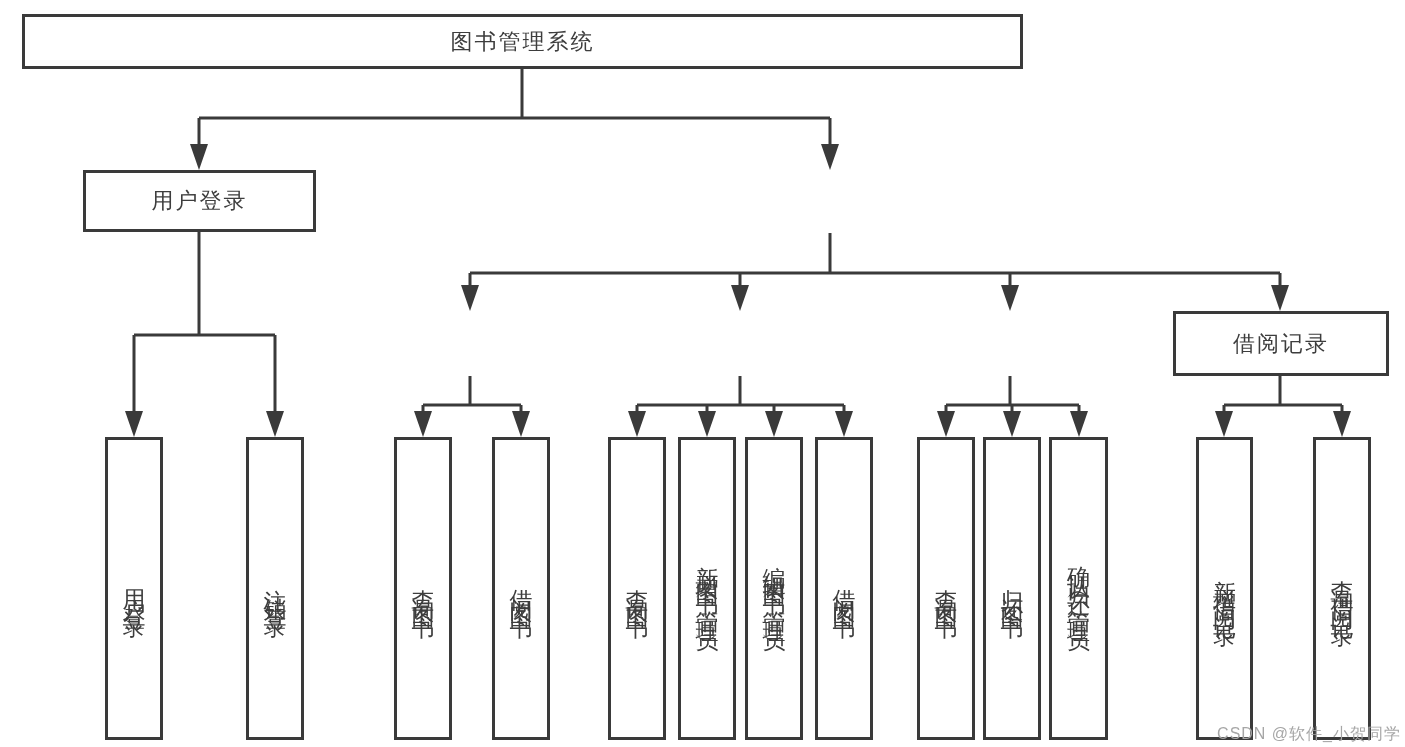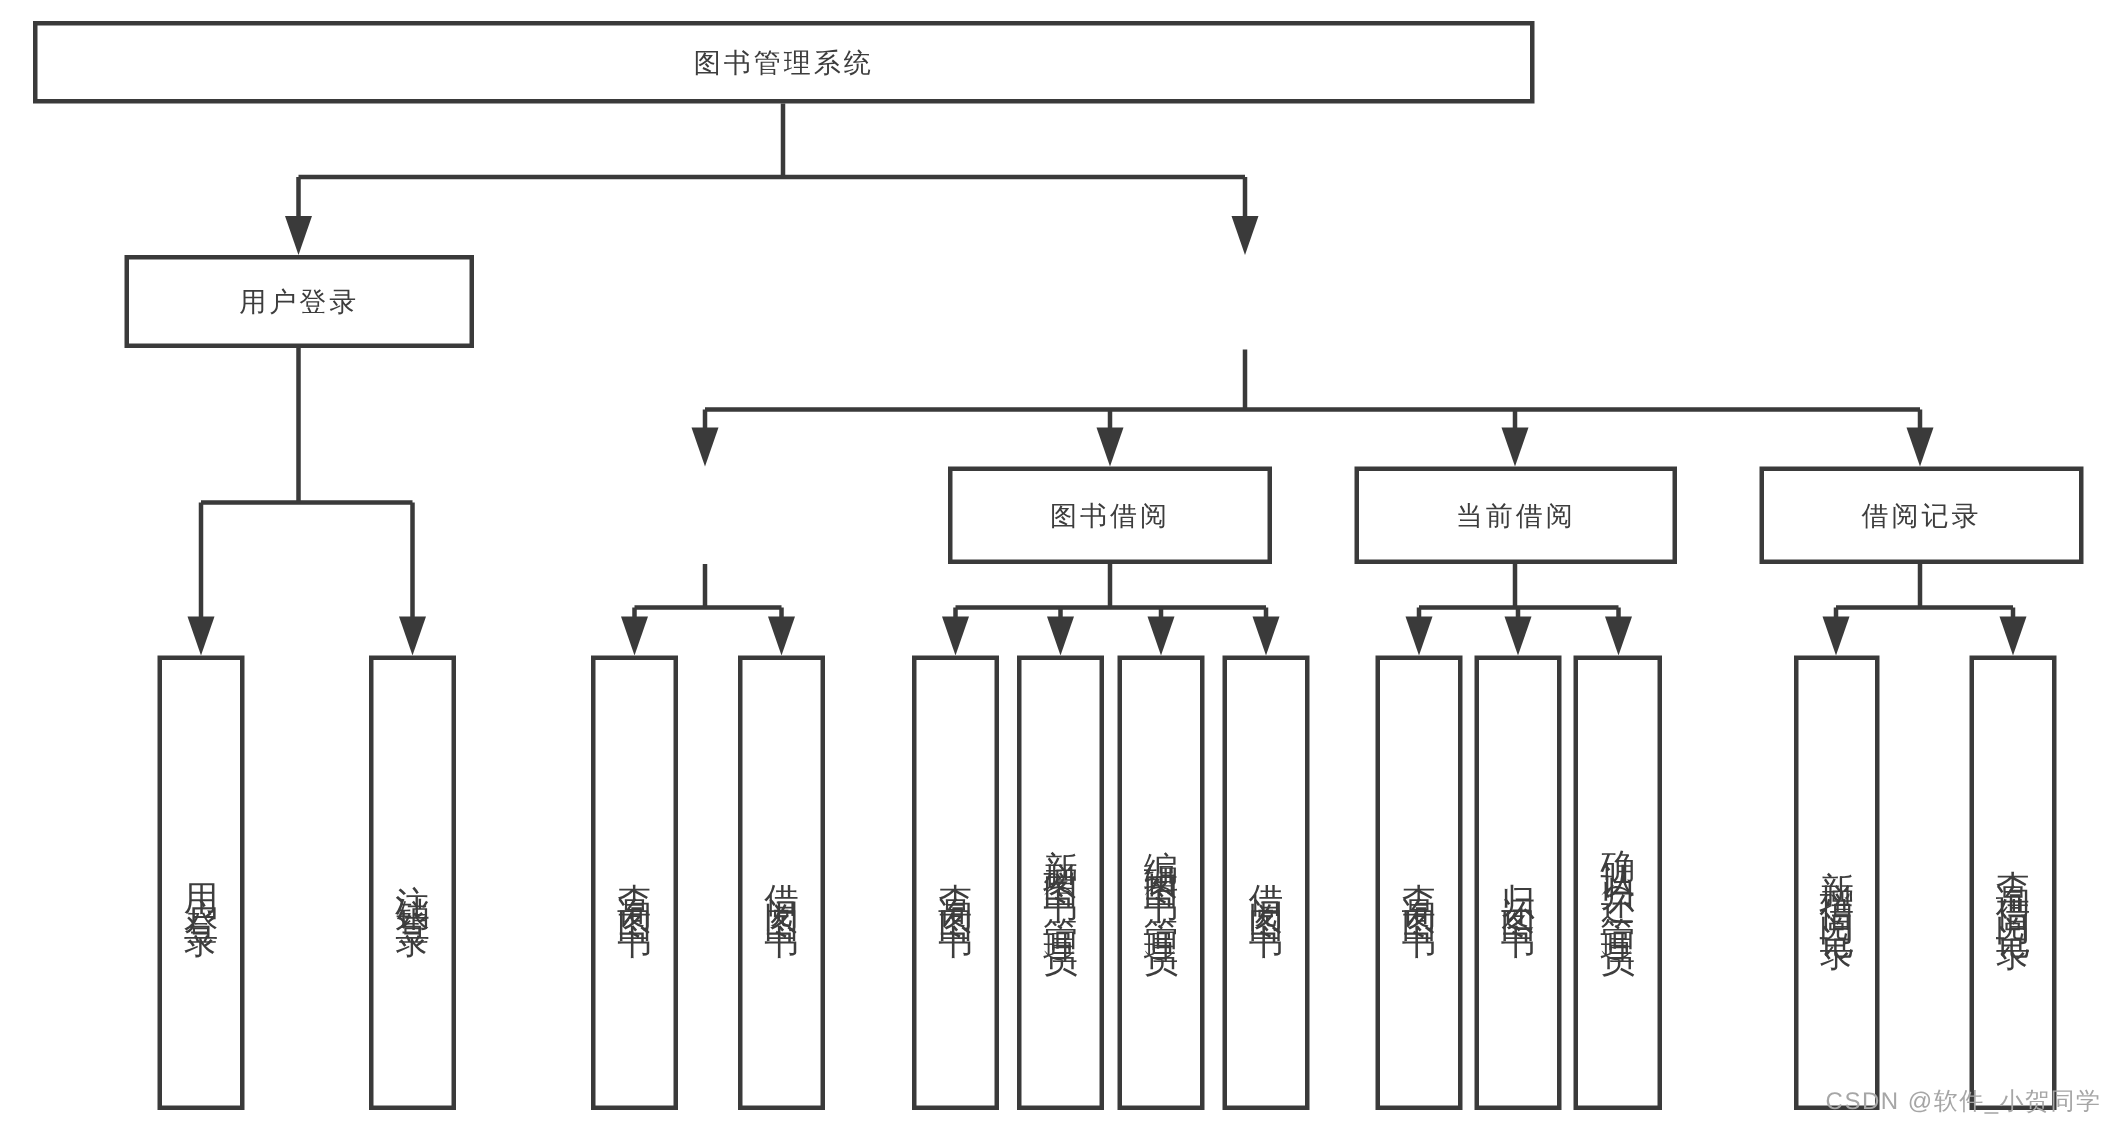--- a/index.html
+++ b/index.html
@@ -21,21 +21,21 @@
     box-sizing: border-box;
     border: 3px solid #3a3a3a;
     background: #ffffff;
     display: flex;
     align-items: center;
     justify-content: center;
     color: #3d3d3d;
     z-index: 2;
   }
   .h-node {
-    font-size: 18px;
+    font-size: 22px;
     letter-spacing: 2px;
     white-space: nowrap;
   }
   .v-node {
     writing-mode: vertical-rl;
     text-orientation: mixed;
     font-size: 23px;
     letter-spacing: 9px;
     line-height: 1;
   }
@@ -89,22 +89,20 @@
       <polygon points="1070,411 1088,411 1079,437"></polygon>
       <polygon points="1215,411 1233,411 1224,437"></polygon>
       <polygon points="1333,411 1351,411 1342,437"></polygon>
     </g>
   </svg>
 
   <div class="node h-node" style="left:22px; top:14px; width:1001px; height:55px;">图书管理系统</div>
 
   <div class="node h-node" style="left:83px; top:170px; width:233px; height:62px;">用户登录</div>
 
-  <div class="node h-node" style="left:632px; top:311px; width:216px; height:65px;">图书借阅</div>
-  <div class="node h-node" style="left:903px; top:311px; width:215px; height:65px;">当前借阅</div>
   <div class="node h-node" style="left:1173px; top:311px; width:216px; height:65px;">借阅记录</div>
 
   <div class="node v-node" style="left:105px; top:437px; width:58px; height:303px;">用户登录</div>
   <div class="node v-node" style="left:246px; top:437px; width:58px; height:303px;">注销登录</div>
 
   <div class="node v-node" style="left:394px; top:437px; width:58px; height:303px;">查询图书</div>
   <div class="node v-node" style="left:492px; top:437px; width:58px; height:303px;">借阅图书</div>
 
   <div class="node v-node" style="left:608px; top:437px; width:58px; height:303px;">查询图书</div>
   <div class="node v-node" style="left:678px; top:437px; width:58px; height:303px;">新增图书（管理员）</div>

